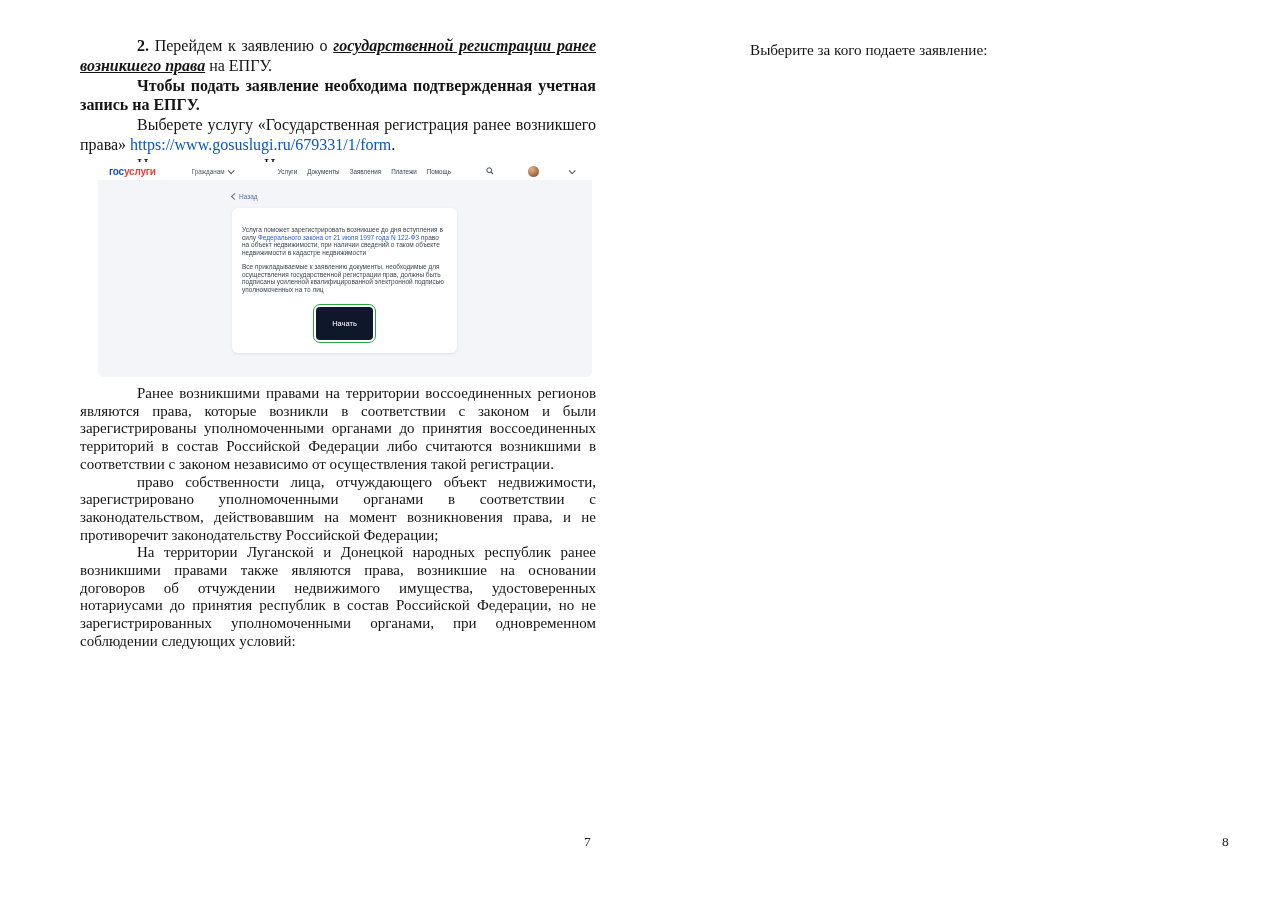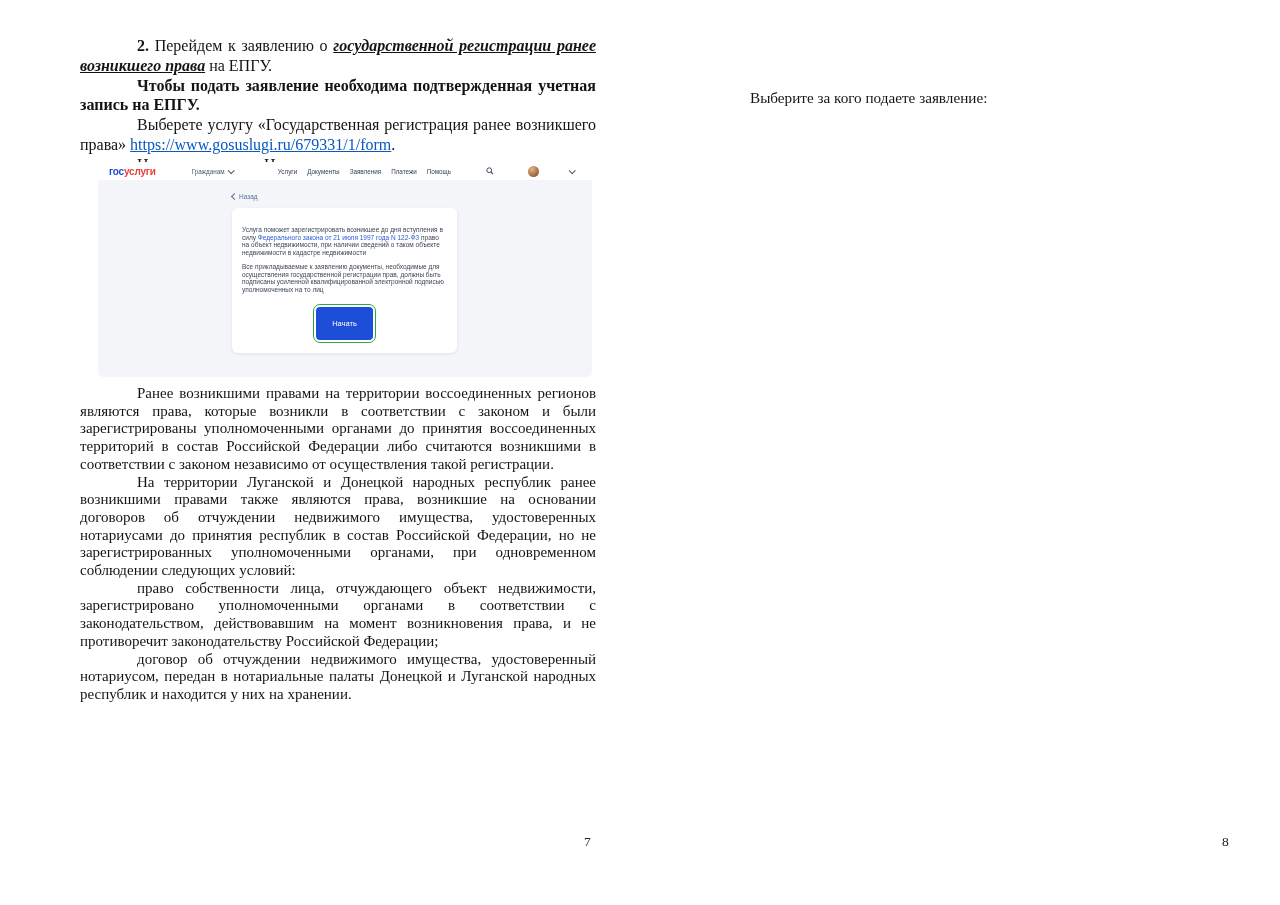--- a/index.html
+++ b/index.html
@@ -9,21 +9,21 @@
   #page7{left:0;}
   #page8{left:640px;}
 
   
   .doc-block{position:absolute;}
   .doc-p{margin:0;text-indent:57px;text-align:justify;
          font-size:16px;line-height:19.8px;}
   #body7 .doc-p{font-size:15px;line-height:17.7px;}
   .doc-p.bold{font-weight:700;}
   .em-ui{font-weight:700;font-style:italic;text-decoration:underline;}
-  .doc-link{color:#0a58c0;text-decoration:underline;cursor:pointer;margin-top:44px;}
+  .doc-link{color:#0a58c0;cursor:pointer;margin-top:44px;}
   .cap{position:absolute;margin:0;text-indent:47px;text-align:justify;
        font-size:15.2px;line-height:19.5px;}
   .pgnum{position:absolute;font-size:13.5px;color:#222;}
 
   
   .shot{position:absolute;margin:0;display:flex;flex-direction:column;
         font-family:"Liberation Sans",sans-serif;}
   .gs-header{flex:0 0 auto;display:flex;align-items:center;background:#fff;gap:26px;}
   .gs-logo{font-weight:700;letter-spacing:-.2px;white-space:nowrap;cursor:pointer;}
   .lg-b{color:#1b4bd2;font-style:normal;}
@@ -47,21 +47,21 @@
 
   
   .svc-card{margin-top:8px;background:#fff;border-radius:6px;padding:6px 6px 8px;
             box-shadow:0 1px 3px rgba(40,60,90,.10);}
   .svc-title-box{border:1.2px solid #d63a32;padding:5px 8px;}
   .svc-title-box h3{margin:0;font-size:10px;line-height:13px;color:#0b1f33;}
   .svc-desc{margin:12px 4px 0;font-size:6.5px;line-height:7.7px;color:#3d4754;}
   .svc-desc + .svc-desc{margin-top:6px;}
   .svc-link{color:#2a5bd7;cursor:pointer;}
   .svc-btn-row{text-align:center;margin:13px 0 5px;}
-  .svc-btn{background:#1d4ed8;color:#fff;border:none;border-radius:4px;
+  .svc-btn{background:#0f172a;color:#fff;border:none;border-radius:4px;
            font-family:"Liberation Sans",sans-serif;font-size:7.5px;
            padding:12px 16px;outline:1.5px solid #28a745;outline-offset:2px;cursor:pointer;}
 
   
   #shot1{left:98px;top:162px;width:494px;height:215px;}
   #shot1 .gs-header{height:18px;padding:0 18px 0 11px;}
   #shot1 .gs-logo{font-size:10px;}
   #shot1 .gs-col{left:134px;width:225px;}
   #shot1 .gs-back{margin-top:13px;}
 </style>
@@ -112,28 +112,27 @@
           <div class="svc-btn-row">
             <button class="svc-btn">Начать</button>
           </div>
         </div>
       </div>
     </div>
   </figure>
 
   <div class="doc-block" id="body7" style="left:80px;top:385px;width:516px;">
     <p class="doc-p">Ранее возникшими правами на территории воссоединенных регионов являются права, которые возникли в соответствии с законом и были зарегистрированы уполномоченными органами до принятия воссоединенных территорий в состав Российской Федерации либо считаются возникшими в соответствии с законом независимо от осуществления такой регистрации.</p>
+    <p class="doc-p">право собственности лица, отчуждающего объект недвижимости, зарегистрировано уполномоченными органами в соответствии с законодательством, действовавшим на момент возникновения права, и не противоречит законодательству Российской Федерации;</p>
     <p class="doc-p">На территории Луганской и Донецкой народных республик ранее возникшими правами также являются права, возникшие на основании договоров об отчуждении недвижимого имущества, удостоверенных нотариусами до принятия республик в состав Российской Федерации, но не зарегистрированных уполномоченными органами, при одновременном соблюдении следующих условий:</p>
-    <p class="doc-p">право собственности лица, отчуждающего объект недвижимости, зарегистрировано уполномоченными органами в соответствии с законодательством, действовавшим на момент возникновения права, и не противоречит законодательству Российской Федерации;</p>
-    <p class="doc-p">договор об отчуждении недвижимого имущества, удостоверенный нотариусом, передан в нотариальные палаты Донецкой и Луганской народных республик и находится у них на хранении.</p>
   </div>
 
   <div class="pgnum" style="left:584px;top:834px;">7</div>
 </section>
 
 <section class="page" id="page8">
 
-  <p class="cap" style="left:63px;top:40px;width:536px;margin-top:48px;">Выберите за кого подаете заявление:</p>
+  <p class="cap" style="left:63px;top:40px;width:536px;">Выберите за кого подаете заявление:</p>
 
 
 
   <div class="pgnum" style="left:582px;top:834px;">8</div>
 </section>
 
 </body></html>

